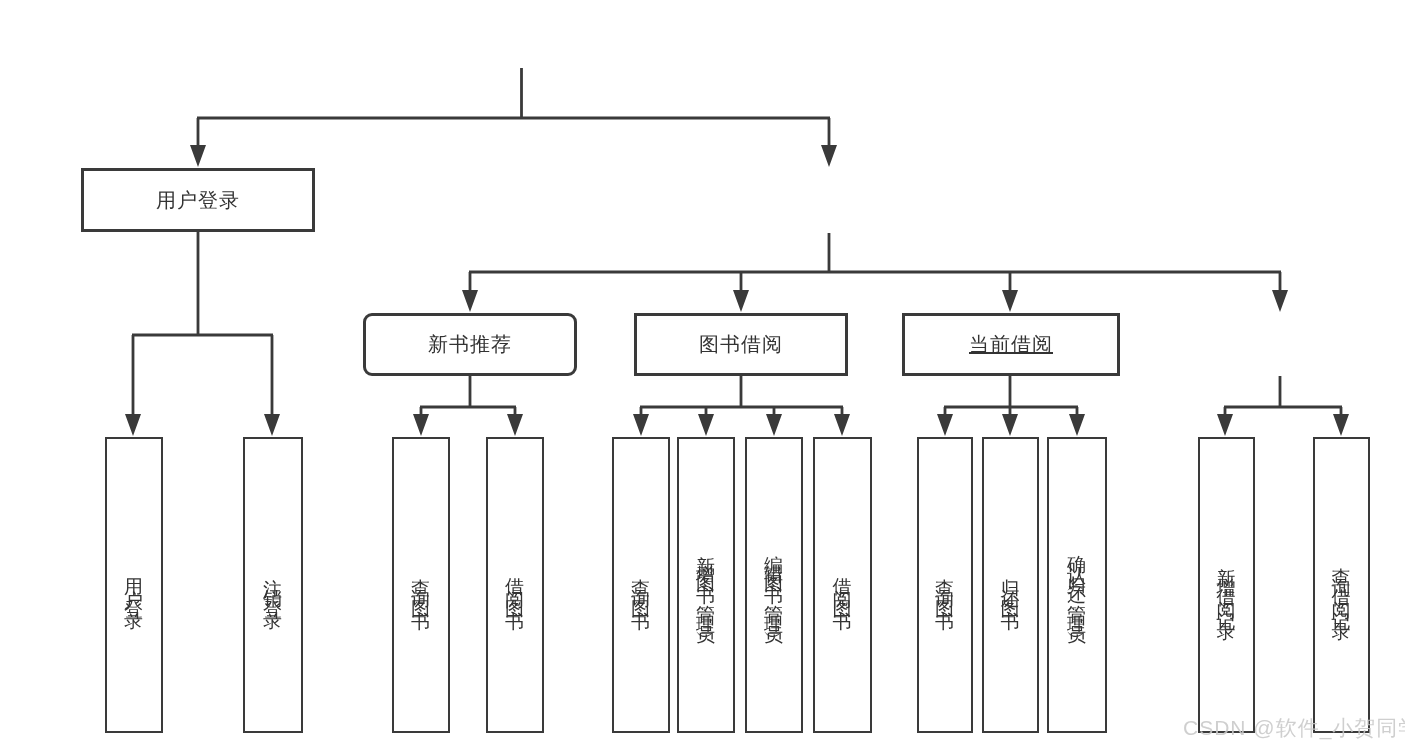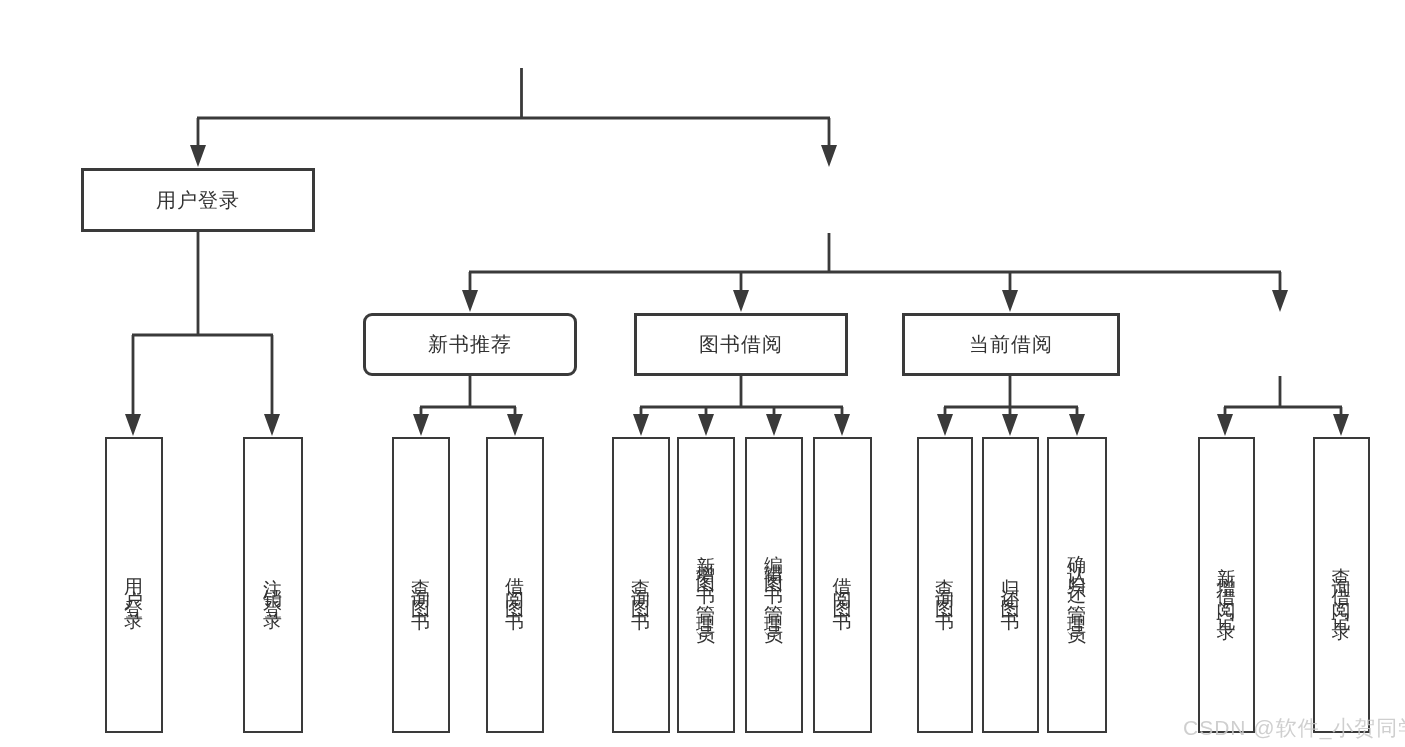--- a/index.html
+++ b/index.html
@@ -108,21 +108,21 @@
   <div class="node h-node" style="left:81px; top:168px; width:234px; height:64px;">
     <span>用户登录</span>
   </div>
 
   <div class="node h-node" style="left:363px; top:313px; width:214px; height:63px;border-radius:9px;">
     <span>新书推荐</span>
   </div>
   <div class="node h-node" style="left:634px; top:313px; width:214px; height:63px;">
     <span>图书借阅</span>
   </div>
-  <div class="node h-node" style="left:902px; top:313px; width:218px; height:63px;">
+  <div class="node h-node" style="left:902px; top:313px; width:218px; height:63px;text-decoration:underline;">
     <span>当前借阅</span>
   </div>
 
   <div class="node v-node" style="left:105px; top:437px; width:58px; height:296px;">
     <span>用户登录</span>
   </div>
   <div class="node v-node" style="left:243px; top:437px; width:60px; height:296px;">
     <span>注销登录</span>
   </div>
 

